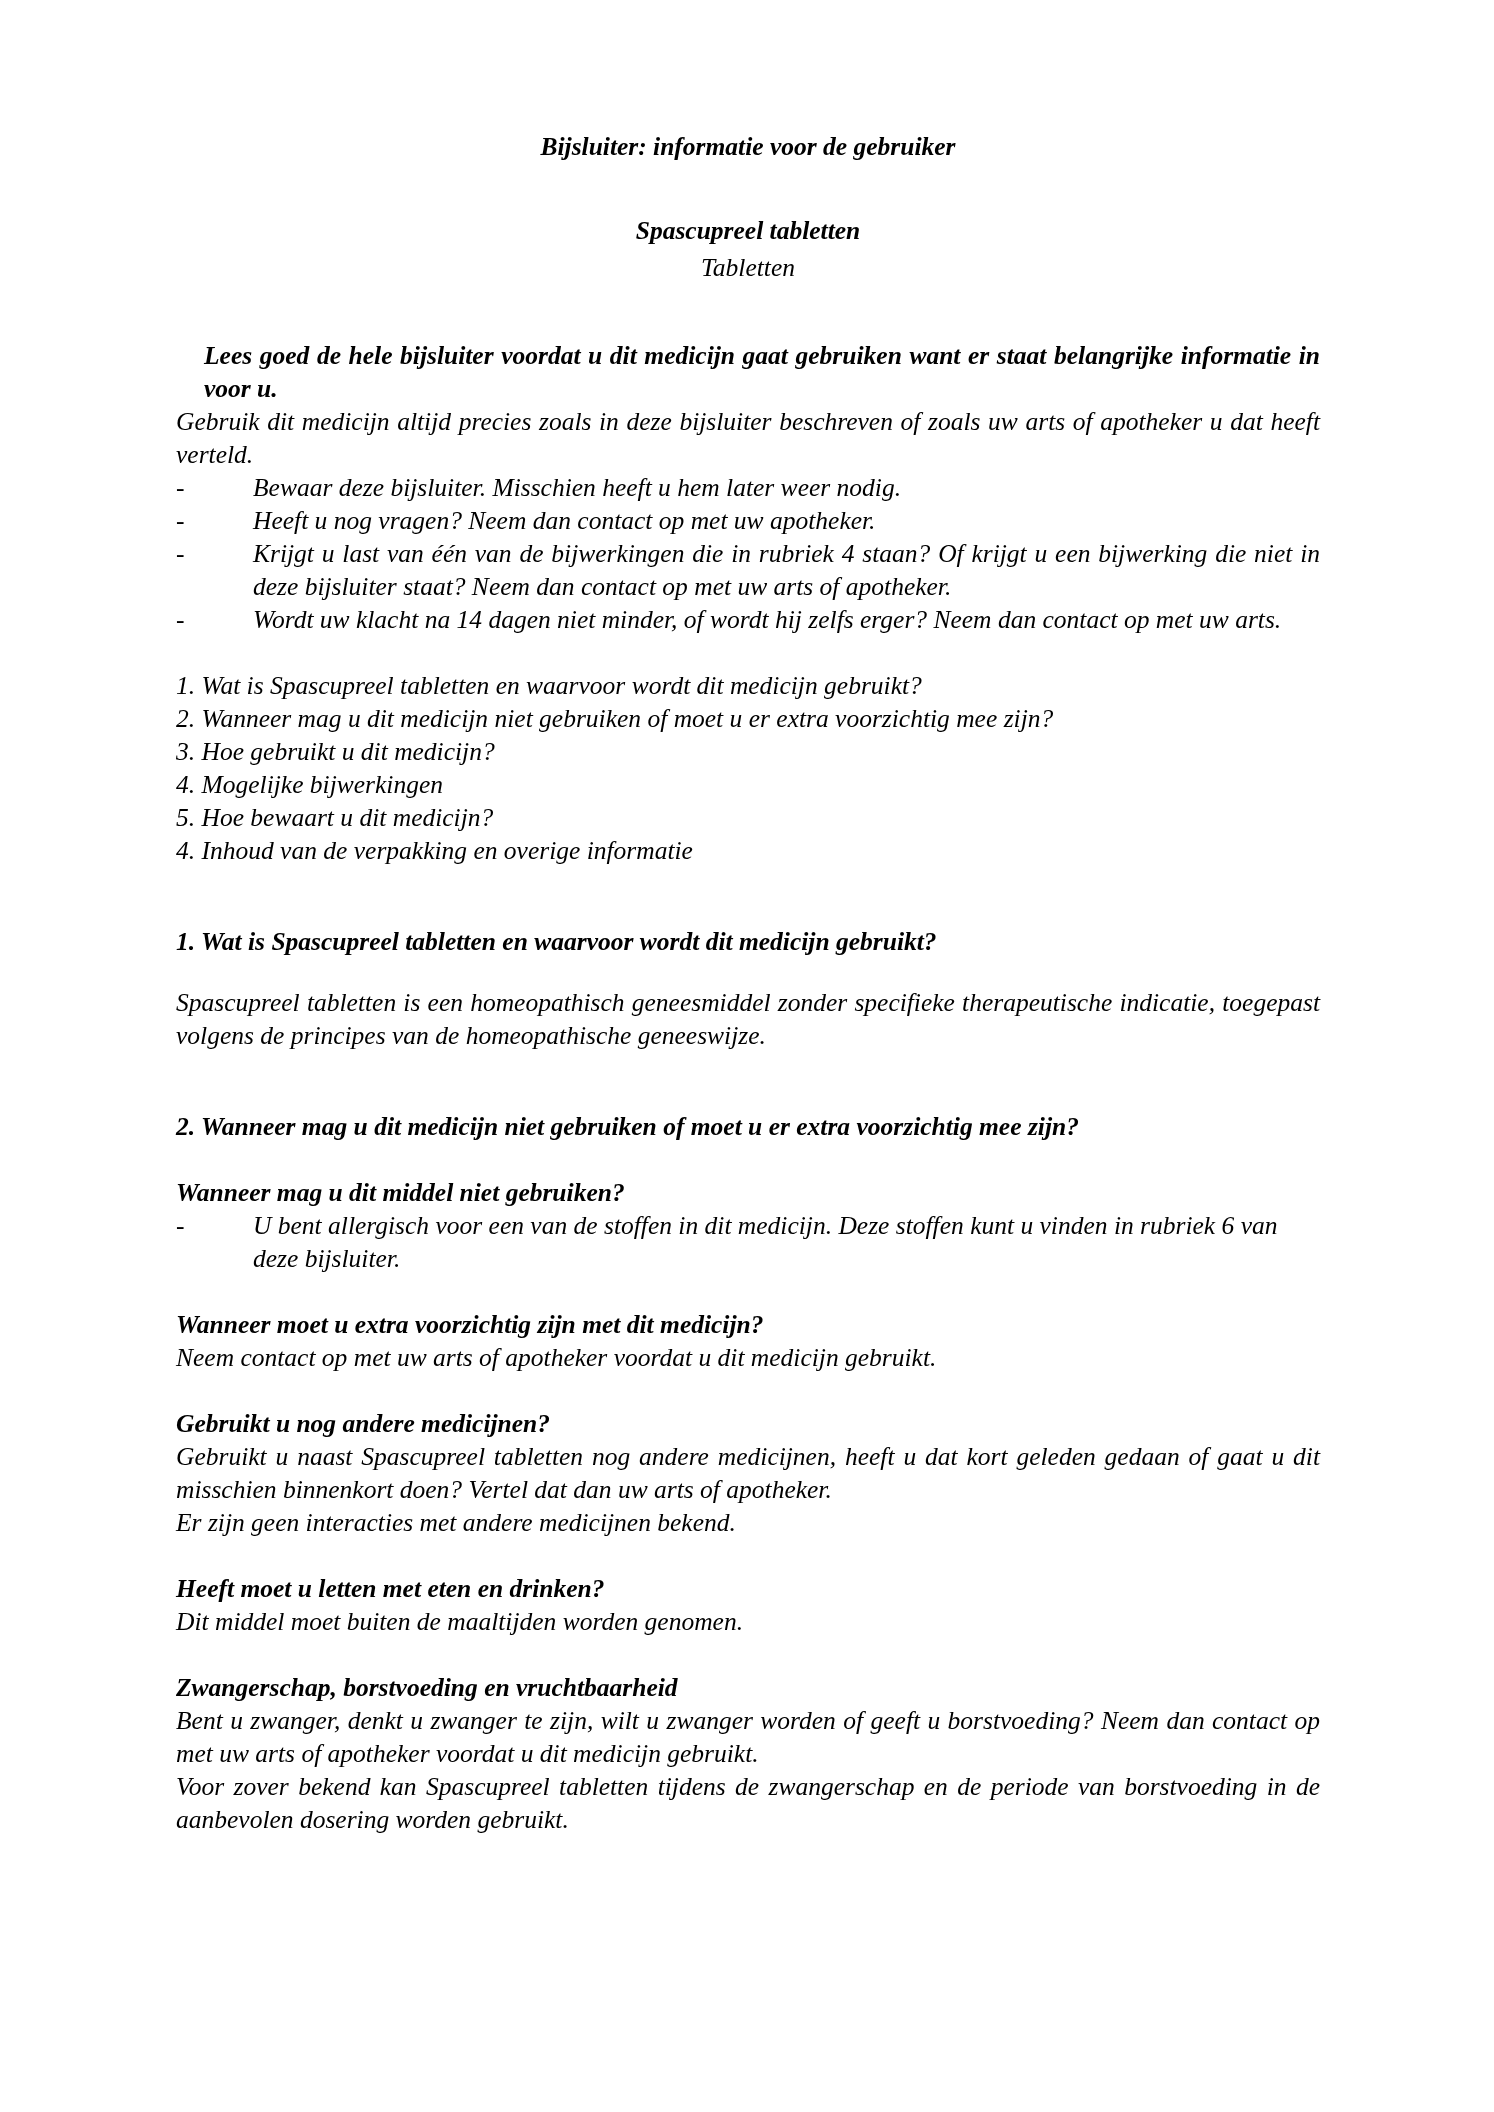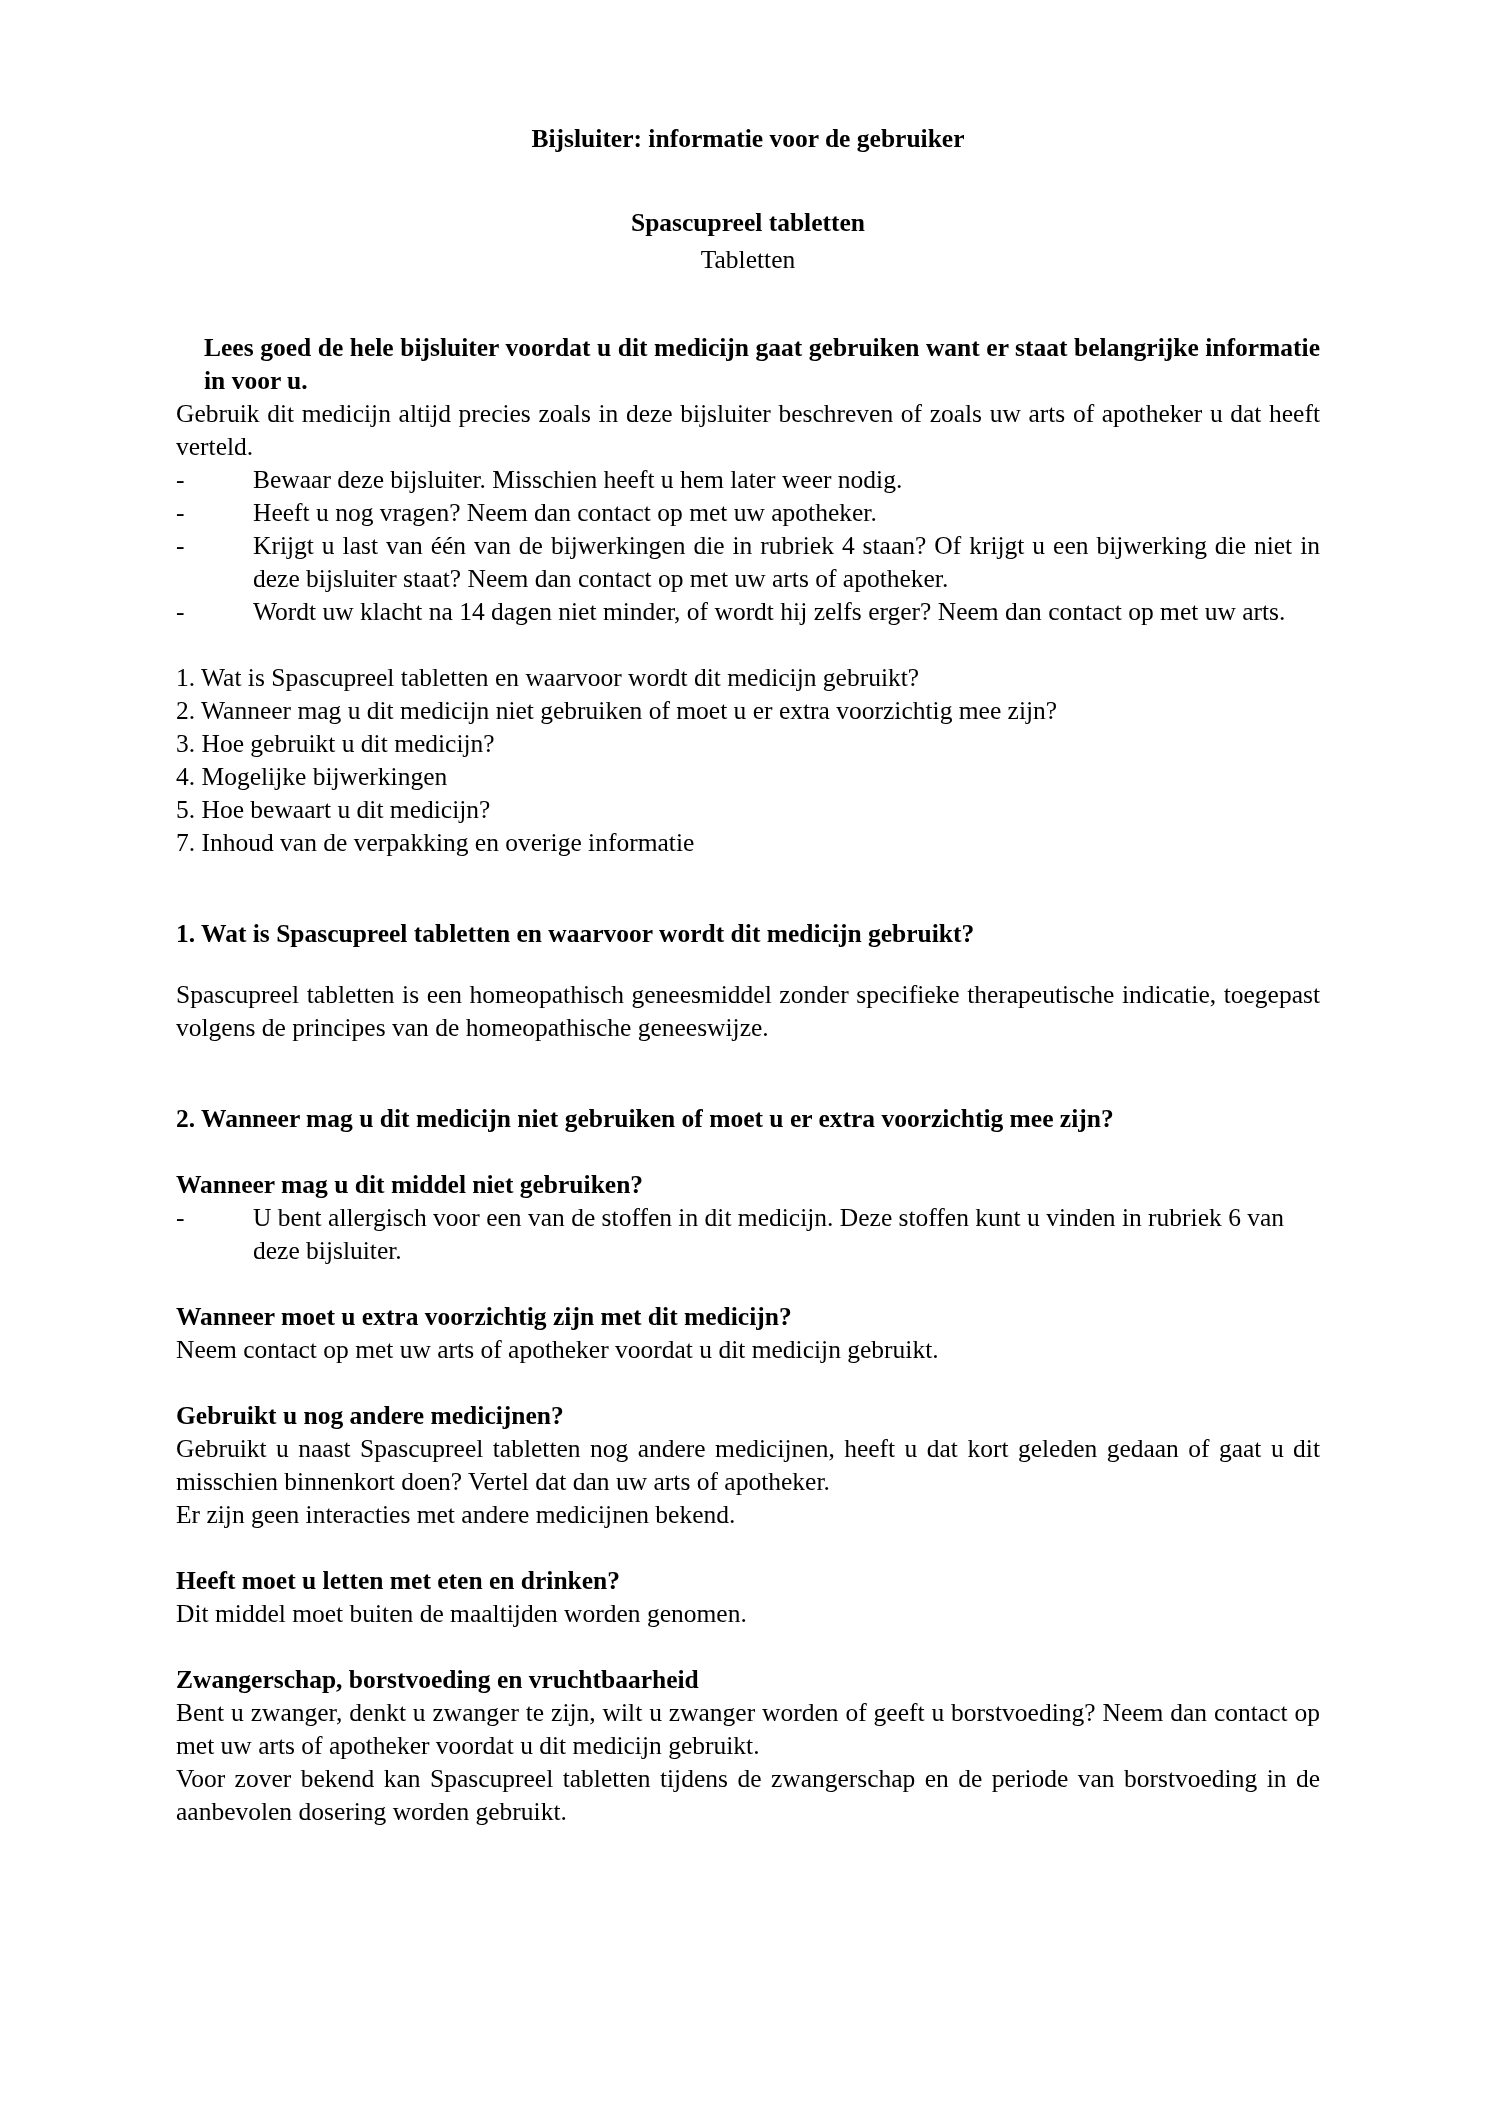--- a/index.html
+++ b/index.html
@@ -17,22 +17,23 @@
     width: 1494px;
     height: 2112px;
     margin: 0 auto;
     background: #ffffff;
     box-sizing: border-box;
     overflow: hidden;
   }
   .content {
     position: absolute;
     left: 176px;
-    top: 126px;
+    top: 134px;
     width: 1144px;
+    font-style: italic;
   }
 
   
   .t-center { text-align: center; }
   .t-just   { text-align: justify; }
 
   .doc-title {
     font-size: 25.5px;
     font-weight: bold;
     line-height: 1.0;
@@ -149,21 +150,21 @@
     </ul>
 
     <div class="gap-lg"></div>
 
     <ol class="toc">
       <li class="toc-item">1. Wat is Spascupreel tabletten en waarvoor wordt dit medicijn gebruikt?</li>
       <li class="toc-item">2. Wanneer mag u dit medicijn niet gebruiken of moet u er extra voorzichtig mee zijn?</li>
       <li class="toc-item">3. Hoe gebruikt u dit medicijn?</li>
       <li class="toc-item">4. Mogelijke bijwerkingen</li>
       <li class="toc-item">5. Hoe bewaart u dit medicijn?</li>
-      <li class="toc-item">7. Inhoud van de verpakking en overige informatie</li>
+      <li class="toc-item">4. Inhoud van de verpakking en overige informatie</li>
     </ol>
 
     <div class="gap-xxl"></div>
 
     <div class="heading">1. Wat is Spascupreel tabletten en waarvoor wordt dit medicijn gebruikt?</div>
     <div class="gap-md"></div>
     <p class="para t-just">Spascupreel tabletten is een homeopathisch geneesmiddel zonder specifieke therapeutische indicatie, toegepast volgens de principes van de homeopathische geneeswijze.</p>
 
     <div class="gap-xxl"></div>
 

